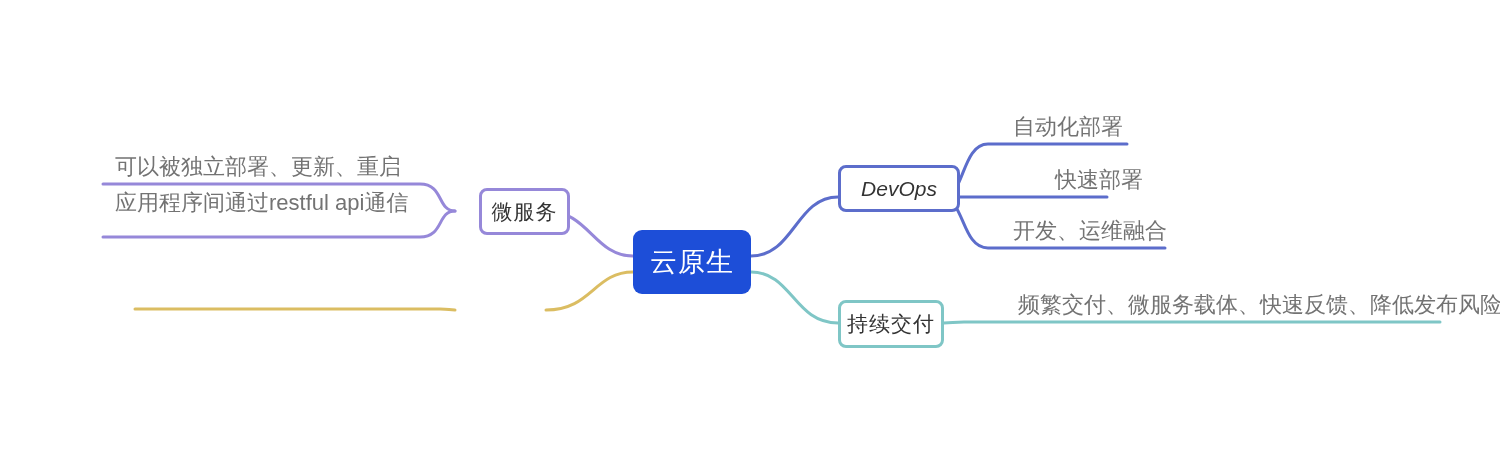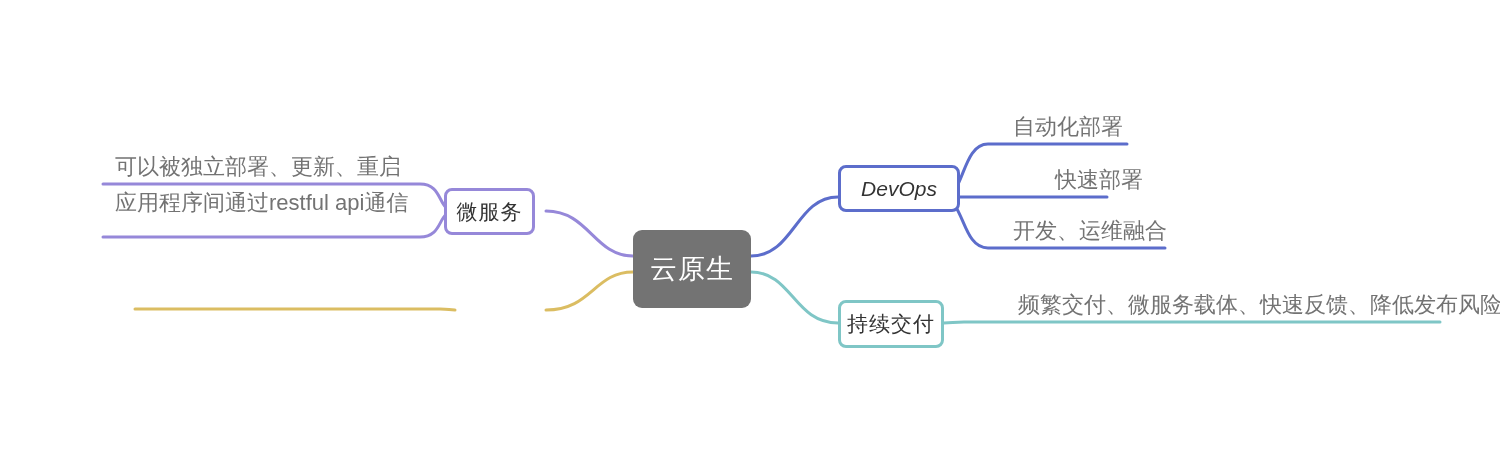--- a/index.html
+++ b/index.html
@@ -77,23 +77,23 @@
 
     <path d="M455,310 C448,310 450,309 440,309 L135,309" stroke="#DBBD62"></path>
 
     <path d="M944,197 C964,197 962,144 988,144 L1127,144" stroke="#5C6DCB"></path>
     <path d="M944,197 L1107,197" stroke="#5C6DCB"></path>
     <path d="M944,199 C964,199 962,248 988,248 L1165,248" stroke="#5C6DCB"></path>
 
     <path d="M944,323 C952,323 954,322 964,322 L1440,322" stroke="#7FC6C6"></path>
   </svg>
 
-  <div class="node root" style="left: 633px; top: 230px; width: 118px; height: 78px; background-color: #737373; color: rgb(255, 255, 255);">云原生</div>
+  <div class="node root" style="left: 633px; top: 230px; width: 118px; height: 64px; background-color: #1d4ed8; color: rgb(255, 255, 255);">云原生</div>
 
-  <div class="node branch" style="left: 444px; top: 188px; width: 91px; height: 47px; border-color: rgb(150, 136, 217);">微服务</div>
+  <div class="node branch" style="left: 479px; top: 188px; width: 91px; height: 47px; border-color: rgb(150, 136, 217);">微服务</div>
 
 
   <div class="node branch" style="left: 838px; top: 165px; width: 122px; height: 47px; letter-spacing: 0px; border-color: rgb(92, 109, 203); font-style: italic;">DevOps</div>
 
   <div class="node branch" style="left: 838px; top: 300px; width: 106px; height: 48px; border-color: rgb(127, 198, 198); text-align: right;">持续交付</div>
 
   <div class="leaf" style="left:115px; top:152px;">可以被独立部署、更新、重启</div>
 
   <div class="leaf" style="left:115px; top:188px;">应用程序间通过restful api通信</div>
 

